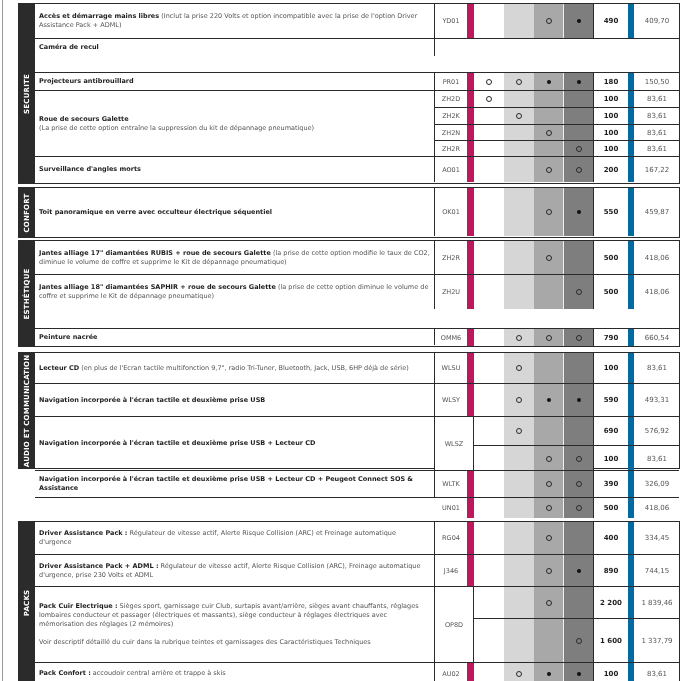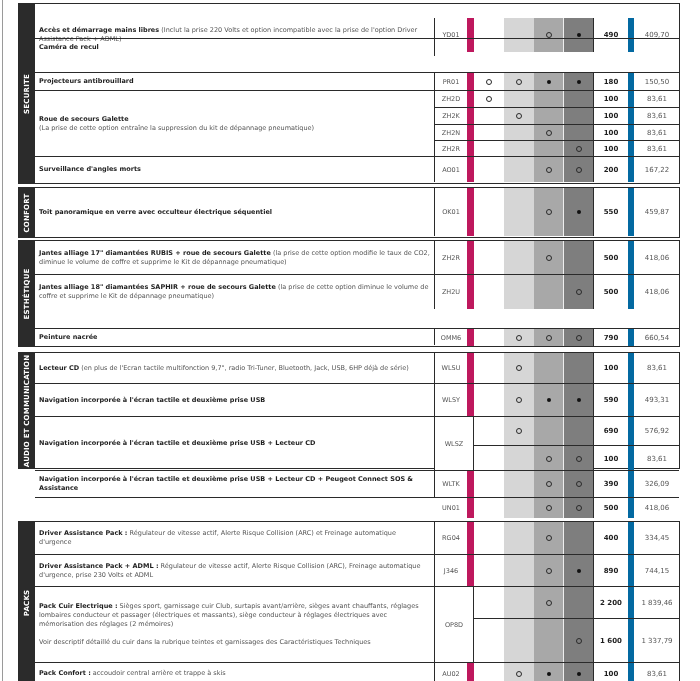--- a/index.html
+++ b/index.html
@@ -29,21 +29,21 @@
 </head>
 <body>
 
 <div class="edge"></div>
 
 <div class="section" style="top:3px;height:181px;">
   <div class="cat">
       <span>SECURITE</span>
     </div>
 
-  <div class="row first" style="top:14px;height:34px;">
+  <div class="row first" style="top:0;height:34px;">
     <div class="desc">
         <div><b>Accès et démarrage mains libres</b><span> (Inclut la prise 220 Volts et option incompatible avec la prise de l'option Driver Assistance Pack + ADML)</span></div>
       </div>
     <div class="sub first" style="top:0;height:34px;">
       <div class="cell code">YD01</div>
       <div class="cell c1"></div>
         <div class="cell c2"></div>
       <div class="cell c3">
           <i class="sym-o"></i>
         </div>

